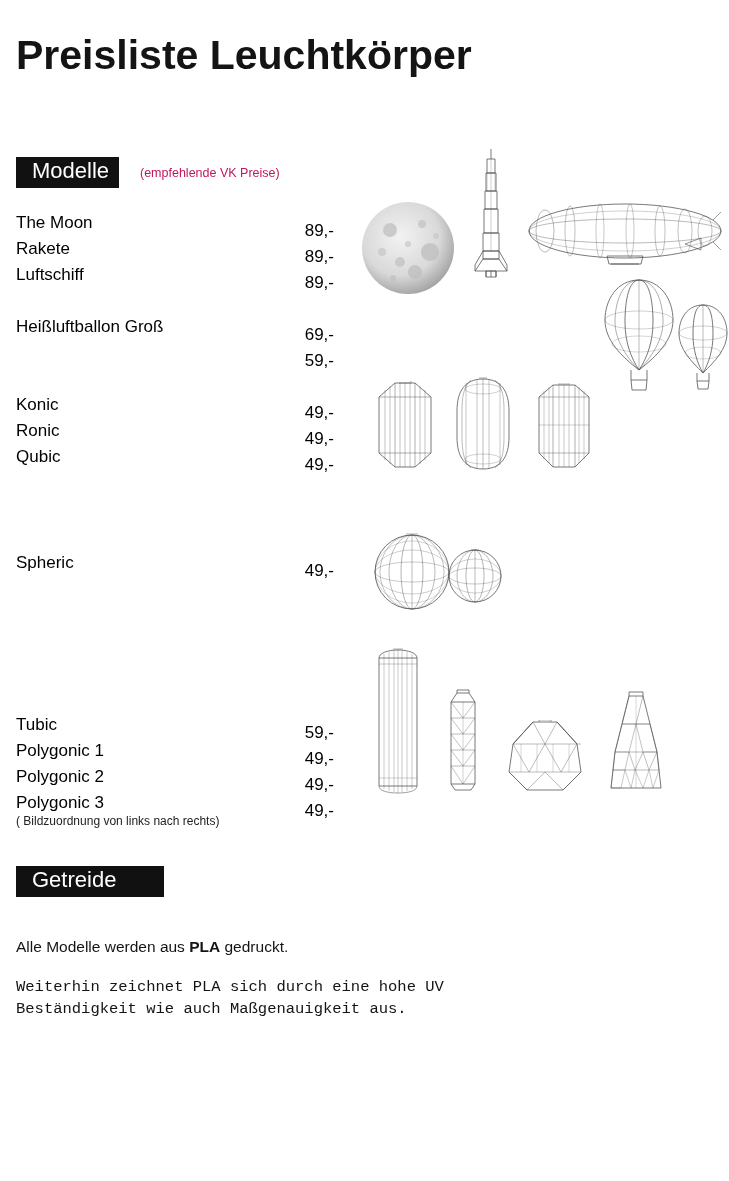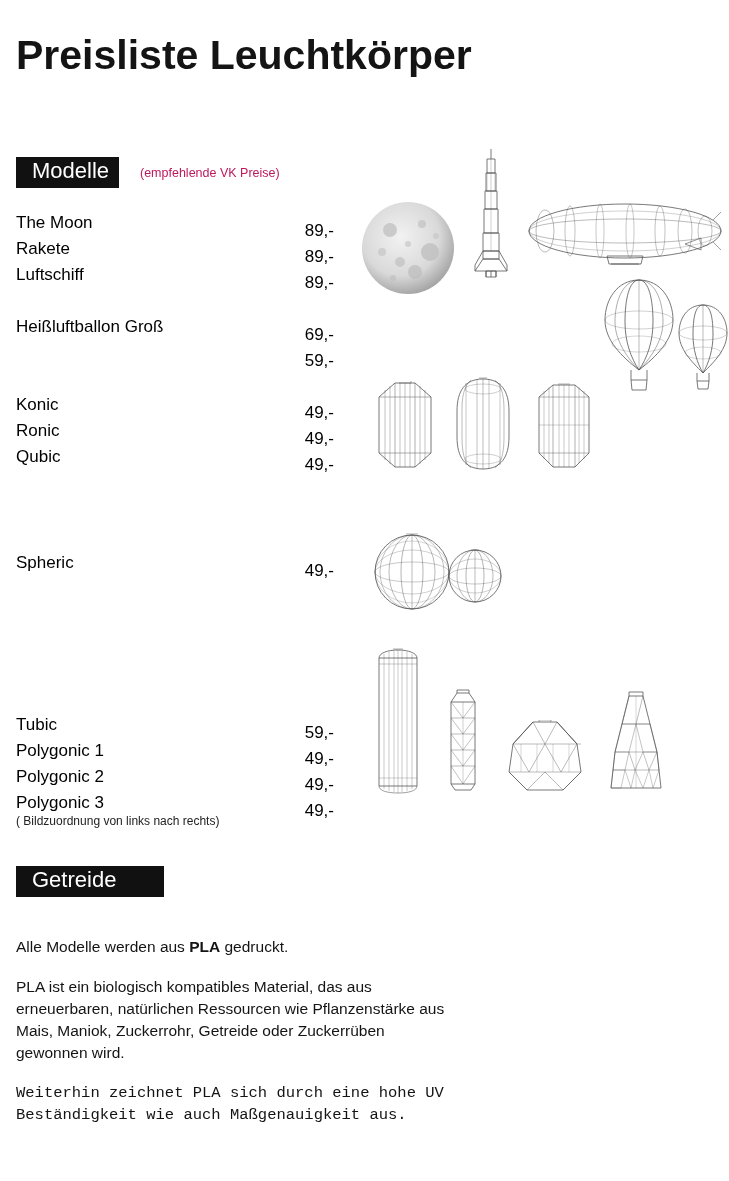--- a/index.html
+++ b/index.html
@@ -215,21 +215,20 @@
     </div>
 
   </div>
 
   <div class="note-order">( Bildzuordnung von links nach rechts)</div>
 
   <div class="section-head" id="material-head">Getreide</div>
 
   <div class="material-body">
     <p><span>Alle Modelle werden aus </span><b>PLA</b><span> gedruckt.</span></p>
-    <p>PLA ist ein biologisch kompatibles Material, das aus erneuerbaren, natürlichen Ressourcen wie Pflanzenstärke aus Mais, Maniok, Zuckerrohr, Getreide oder Zuckerrüben gewonnen wird.</p>
     <p>Weiterhin zeichnet PLA sich durch eine hohe UV Beständigkeit wie auch Maßgenauigkeit aus.</p>
   </div>
 
   <div class="illus">
 
     <div class="obj moon-wrap">
       <svg width="96" height="96" viewBox="0 0 96 96">
         <defs>
           <radialGradient id="moonGrad" cx="42%" cy="38%" r="68%">
             <stop offset="0%" stop-color="#f2f2f2"></stop>

